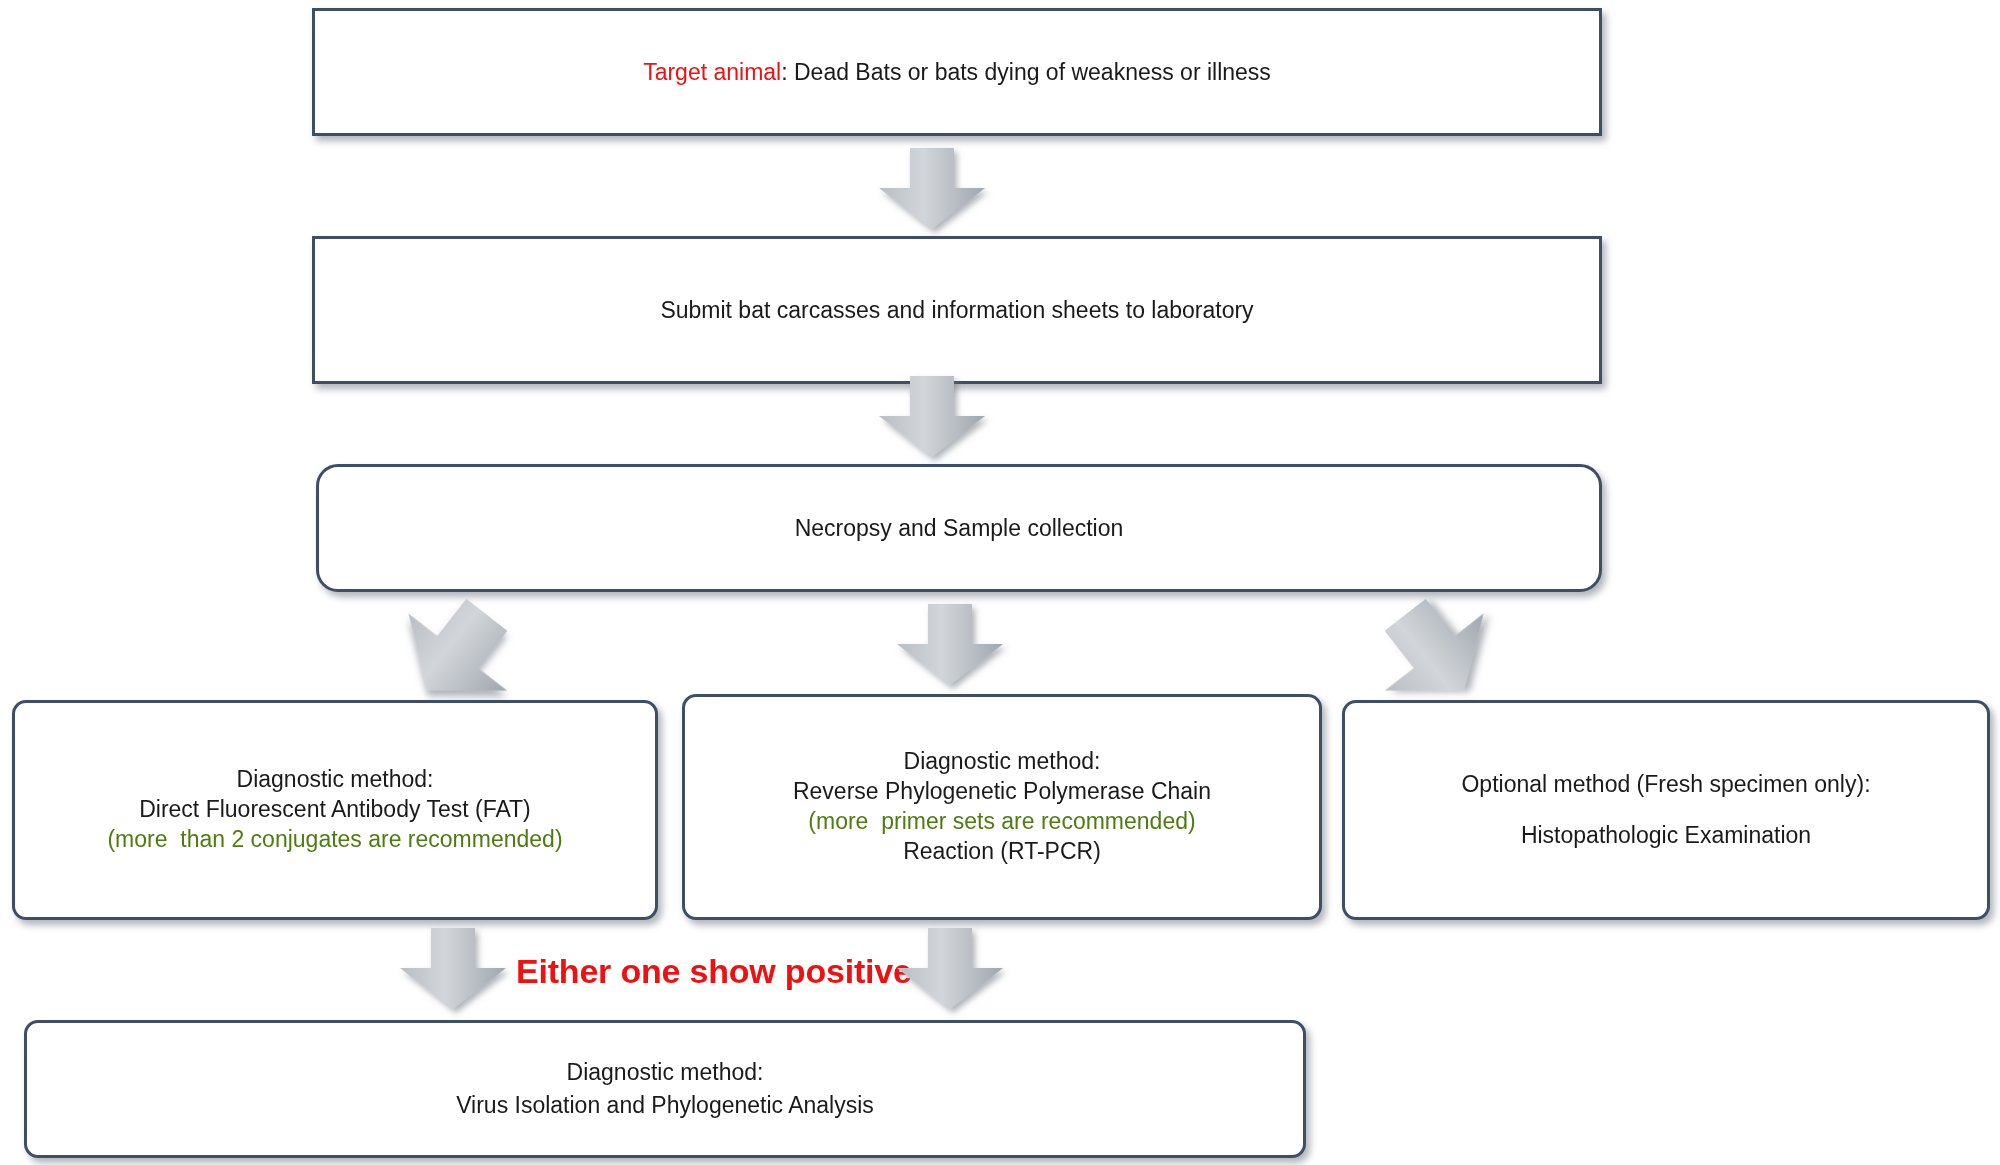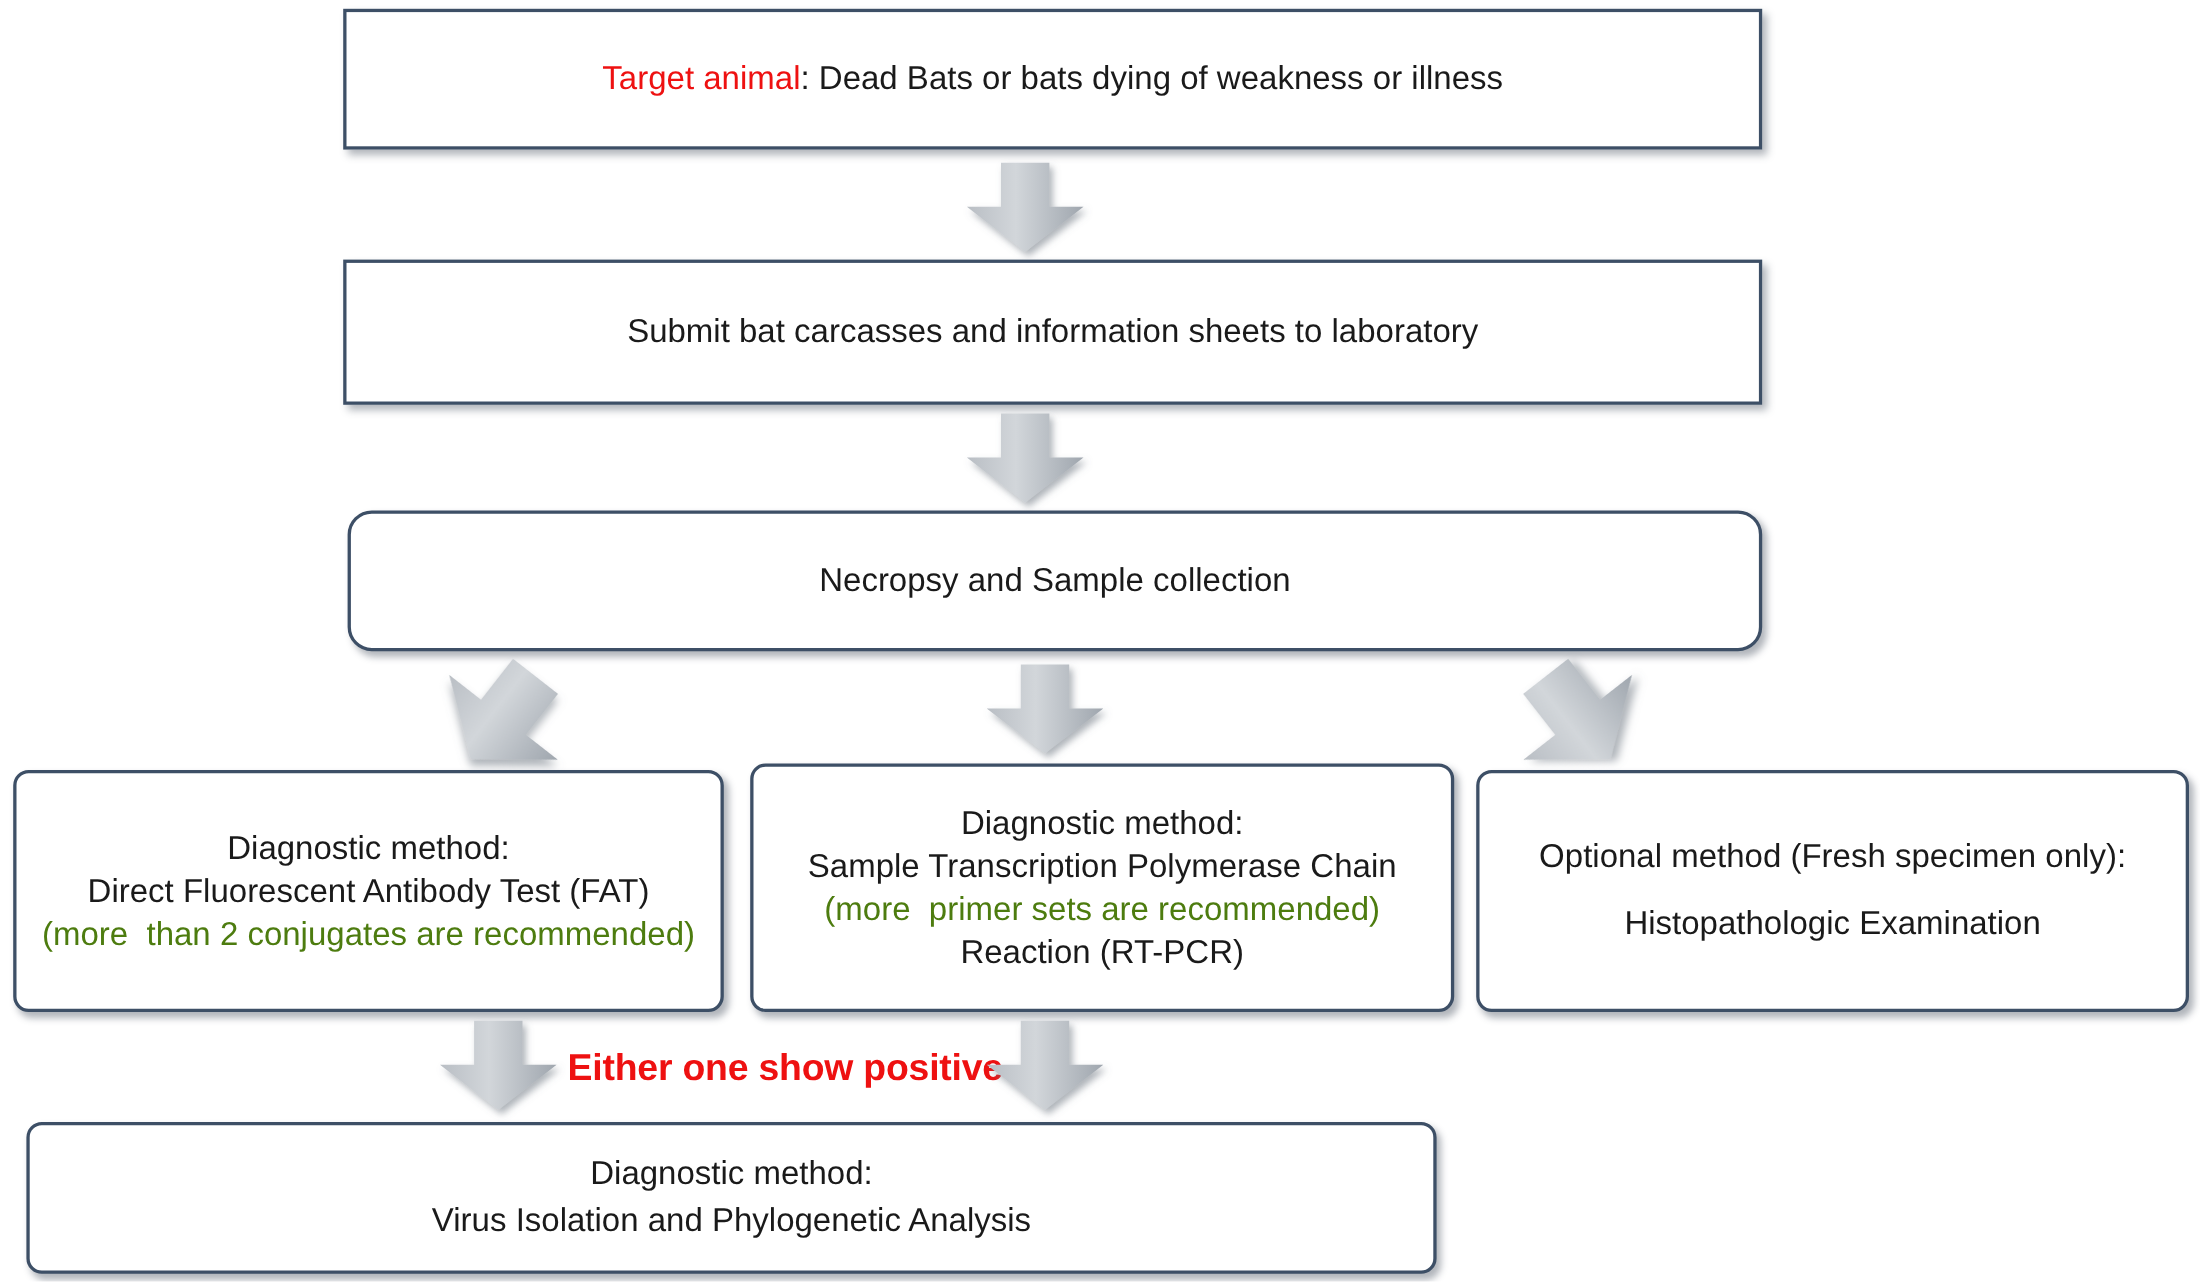--- a/index.html
+++ b/index.html
@@ -32,21 +32,21 @@
     flex-direction: column;
     align-items: center;
     justify-content: center;
     text-align: center;
   }
   .pbox.round { border-radius: 14px; }
 
   .line {
     display: block;
     color: #1a1a1a;
-    font-size: 30px;
+    font-size: 23px;
     line-height: 1.42;
     white-space: pre;
   }
   .line.red {
     color: #4d7c0f;
   }
   .ln-tight { line-height: 1.30; }
 
   .redlead { color: #ee1111; }
 
@@ -84,21 +84,21 @@
           <stop offset="100%" stop-color="#9fa6ae"></stop>
         </linearGradient>
         <filter id="ash1" x="-40%" y="-40%" width="200%" height="200%">
           <feDropShadow dx="3" dy="4" stdDeviation="3.2" flood-color="#6d7480" flood-opacity="0.55"></feDropShadow>
         </filter>
       </defs>
       <polygon filter="url(#ash1)" fill="url(#ag1)" points="33,0 77,0 77,40 108,40 55,81 2,40 33,40"></polygon>
     </svg>
   </div>
 
-  <div class="pbox" style="left:312px; top:236px; width:1290px; height:132px;">
+  <div class="pbox" style="left:312px; top:236px; width:1290px; height:148px;">
     <span class="line">Submit bat carcasses and information sheets to laboratory</span>
   </div>
 
   <div class="arrow" style="left:877px; top:376px;">
     <svg width="110" height="82" viewBox="0 0 110 82">
       <defs>
         <linearGradient id="ag2" x1="0" y1="0" x2="1" y2="0">
           <stop offset="0%" stop-color="#b9bec4"></stop>
           <stop offset="42%" stop-color="#d2d6da"></stop>
           <stop offset="100%" stop-color="#9fa6ae"></stop>
@@ -168,21 +168,21 @@
   </div>
 
   <div class="pbox round" style="left:12px; top:700px; width:646px; height:220px;">
     <span class="line ln-tight">Diagnostic method:</span>
     <span class="line ln-tight">Direct Fluorescent Antibody Test (FAT)</span>
     <span class="line ln-tight red">(more  than 2 conjugates are recommended)</span>
   </div>
 
   <div class="pbox round" style="left:682px; top:694px; width:640px; height:226px;">
     <span class="line ln-tight">Diagnostic method:</span>
-    <span class="line ln-tight">Sample Transcription Polymerase Chain</span>
+    <span class="line ln-tight">Reverse Phylogenetic Polymerase Chain</span>
     <span class="line ln-tight red">(more  primer sets are recommended)</span>
     <span class="line ln-tight">Reaction (RT-PCR)</span>
   </div>
 
   <div class="pbox round" style="left:1342px; top:700px; width:648px; height:220px;">
     <span class="line">Optional method (Fresh specimen only):</span>
     <span class="line" style="margin-top:18px;">Histopathologic Examination</span>
   </div>
 
   <div class="arrow" style="left:398px; top:928px;">

